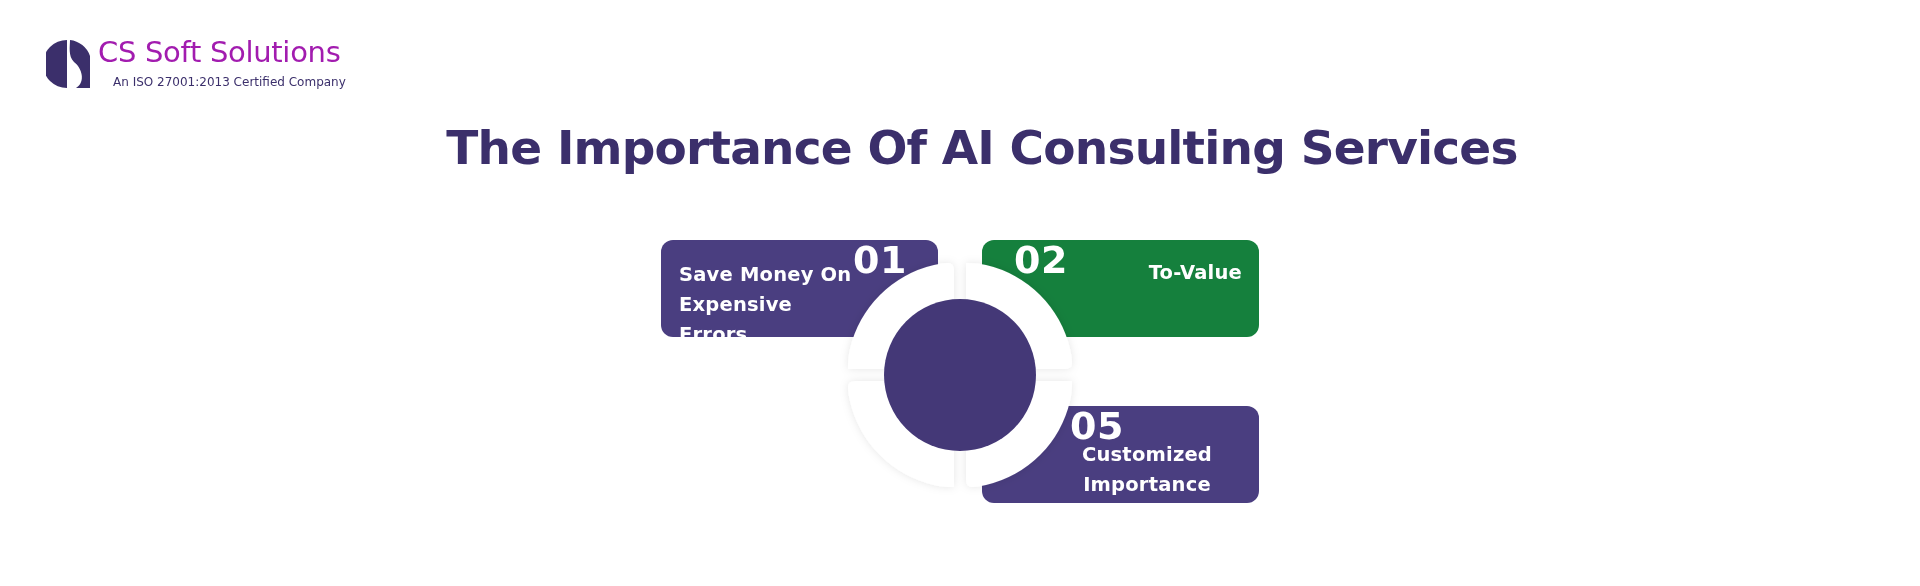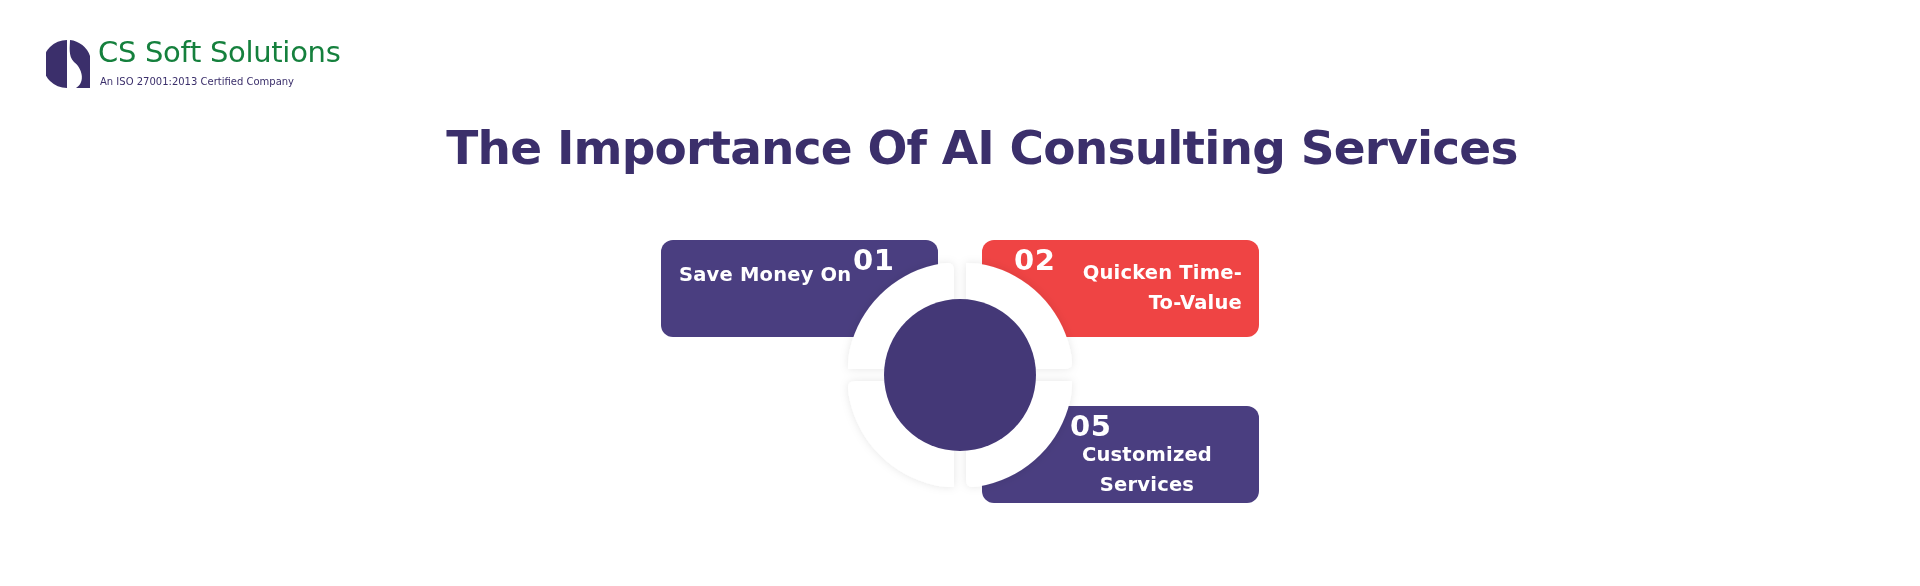--- a/index.html
+++ b/index.html
@@ -31,31 +31,31 @@
       margin-top: 2px;
     }
     .logo-text {
       display: flex;
       flex-direction: column;
     }
     .logo-name {
       font-family: "DejaVu Sans", sans-serif;
       font-size: 29px;
       line-height: 32px;
-      color: #15803d;
+      color: #a21caf;
       letter-spacing: -0.3px;
       white-space: nowrap;
     }
     .logo-tagline {
       font-family: "DejaVu Sans", sans-serif;
-      font-size: 10px;
+      font-size: 12px;
       line-height: 14px;
       color: #3b2f6b;
       margin-top: 7px;
-      margin-left: 2px;
+      margin-left: 15px;
       white-space: nowrap;
     }
 
     
     .page-title {
       position: absolute;
       left: 0;
       right: 0;
       top: 118px;
       text-align: center;
@@ -79,32 +79,32 @@
     }
     .card {
       position: absolute;
       width: 277px;
       height: 97px;
       border-radius: 12px;
       color: #ffffff;
       box-sizing: border-box;
     }
     .card.purple { background: #4a3e80; }
-    .card.green  { background: #ef4444; }
+    .card.green  { background: #15803d; }
 
     .card-1 { left: 661px;  top: 240px; }
     .card-2 { left: 982px;  top: 240px; }
     .card-3 { left: 661px;  top: 406px; }
     .card-4 { left: 982px;  top: 406px; }
 
     .card-number {
       position: absolute;
       font-family: "DejaVu Sans", sans-serif;
       font-weight: bold;
-      font-size: 29px;
+      font-size: 38px;
       line-height: 32px;
       color: #ffffff;
       letter-spacing: 0.5px;
     }
     .card-label {
       position: absolute;
       font-family: "DejaVu Sans", sans-serif;
       font-weight: bold;
       font-size: 19.5px;
       line-height: 30px;
@@ -150,37 +150,37 @@
 </div>
 
 <h1 class="page-title">The Importance Of AI Consulting Services</h1>
 
 <div class="diagram">
 
   <div class="card purple card-1">
     <span class="card-number">01</span>
     <div class="card-label">
       <div>Save Money On</div>
+      <div>Expensive Errors</div>
     </div>
   </div>
 
   <div class="card green card-2">
     <span class="card-number">02</span>
     <div class="card-label">
-      <div>Quicken Time-</div>
       <div>To-Value</div>
     </div>
   </div>
 
 
   <div class="card purple card-4">
     <span class="card-number">05</span>
     <div class="card-label">
       <div>Customized</div>
-      <div>Services</div>
+      <div>Importance</div>
     </div>
   </div>
 
   <svg class="ring-svg" viewBox="0 0 260 260">
     <defs>
       <filter id="segShadow" x="-30%" y="-30%" width="160%" height="160%">
         <feDropShadow dx="0" dy="0" stdDeviation="4" flood-color="#000000" flood-opacity="0.10"></feDropShadow>
       </filter>
     </defs>
 

